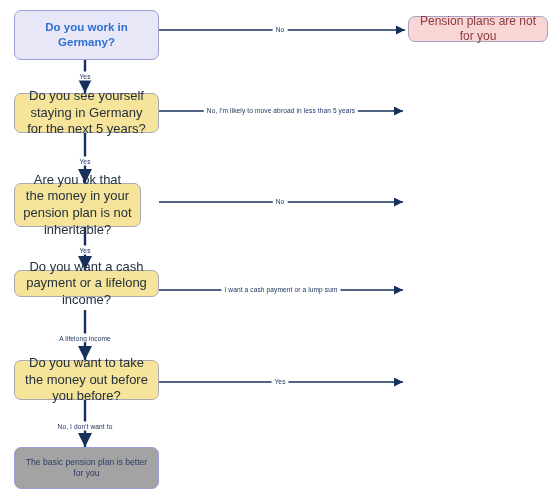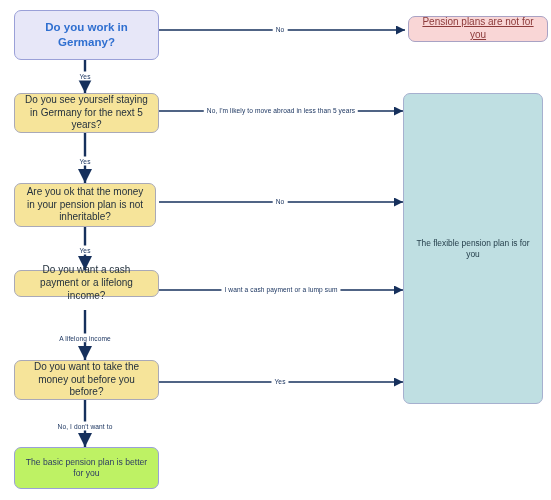--- a/index.html
+++ b/index.html
@@ -18,32 +18,32 @@
     line-height:1.28;padding:5px 8px;
   }
   .node span{display:block;width:100%;}
 
   .n-start{
     background:#e7e7f8;border-color:#9aa0d8;
     color:#2f6fd0;font-weight:bold;font-size:11.5px;
   }
   .n-decision{
     background:#f6e49a;border-color:#a9a9b8;
-    color:#24313d;font-size:10px;
+    color:#24313d;font-size:13px;
   }
   .n-reject{
     background:#f9d6d6;border-color:#a8a2c4;
-    color:#8c3a3a;font-size:10px;text-decoration:underline;
+    color:#8c3a3a;font-size:12px;
   }
   .n-result{
     background:#bfdfe2;border-color:#a6b0cf;
     color:#27414d;font-size:8.4px;
   }
   .n-basic{
-    background:#bef264;border-color:#9aa0d8;
+    background:#a3a3a3;border-color:#9aa0d8;
     color:#2c3b63;font-size:8.6px;
   }
 
   .edge-label{
     position:absolute;
     font-size:6.6px;
     color:#16305c;
     background:#ffffff;
     padding:1px 3px;
     white-space:nowrap;
@@ -89,39 +89,36 @@
   </div>
 
   <div class="node n-reject" style="left:408px;top:16px;width:140px;height:26px;">
     <span>Pension plans are not for you</span>
   </div>
 
   <div class="node n-decision" style="left:14px;top:93px;width:145px;height:40px;">
     <span>Do you see yourself staying in Germany for the next 5 years?</span>
   </div>
 
-  <div class="node n-decision" style="left:14px;top:183px;width:142px;height:44px;">
+  <div class="node n-decision" style="left:14px;top:183px;width:127px;height:44px;">
     <span>Are you ok that the money in your pension plan is not inheritable?</span>
   </div>
 
   <div class="node n-decision" style="left:14px;top:270px;width:145px;height:27px;">
     <span>Do you want a cash payment or a lifelong income?</span>
   </div>
 
   <div class="node n-decision" style="left:14px;top:360px;width:145px;height:40px;">
     <span>Do you want to take the money out before you before?</span>
   </div>
 
   <div class="node n-basic" style="left:14px;top:447px;width:145px;height:42px;">
     <span>The basic pension plan is better for you</span>
   </div>
 
-  <div class="node n-result" style="left:403px;top:93px;width:140px;height:311px;">
-    <span>The flexible pension plan is for you</span>
-  </div>
 
   <div class="edge-label" style="left:280px;top:29px;">No</div>
 
   <div class="edge-label" style="left:85px;top:76px;">Yes</div>
 
   <div class="edge-label" style="left:281px;top:110px;">No, I'm likely to move abroad in less than 5 years</div>
 
   <div class="edge-label" style="left:85px;top:161px;">Yes</div>
 
   <div class="edge-label" style="left:280px;top:201px;">No</div>

